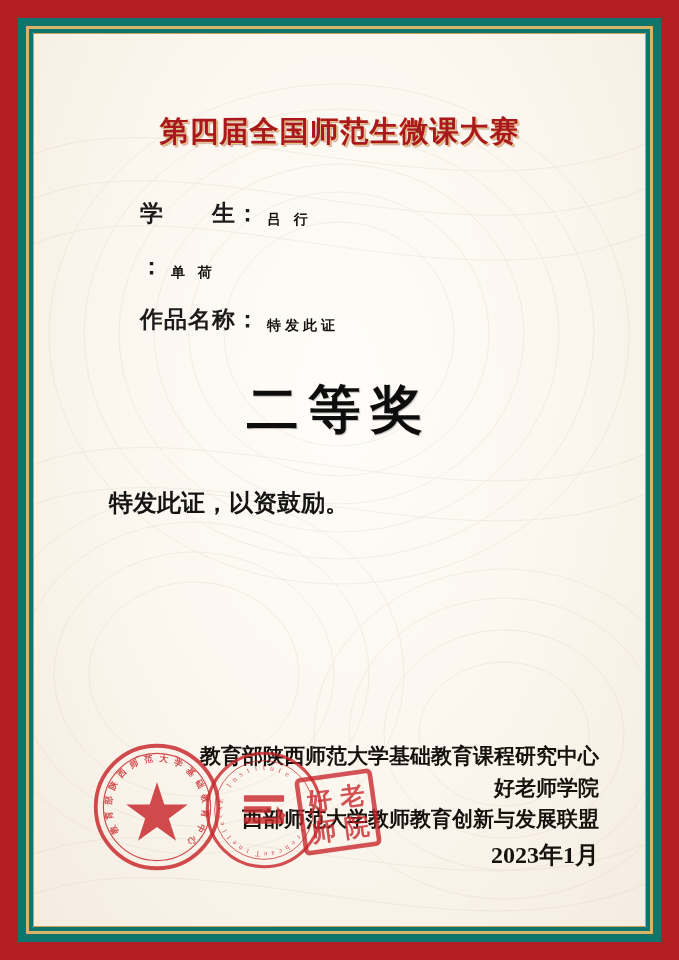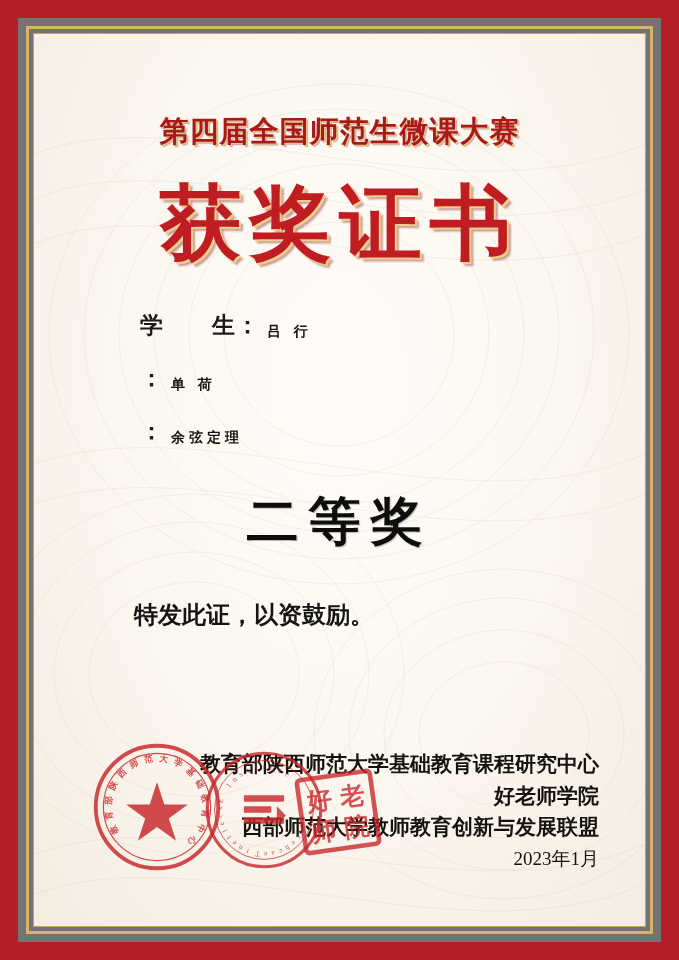--- a/index.html
+++ b/index.html
@@ -13,21 +13,21 @@
     overflow: hidden;
     font-family: "Liberation Serif", "DejaVu Serif", serif;
   }
 
   
   .certificate {
     position: relative;
     width: 679px;
     height: 960px;
     box-sizing: border-box;
-    background: #737373;
+    background: #0f766e;
     padding: 18px;
   }
   .frame-border-outer {
     position: absolute;
     inset: 0;
     border: 18px solid #b41f25;
     box-sizing: border-box;
   }
   .frame-gold {
     position: absolute;
@@ -184,21 +184,21 @@
     text-align: right;
     margin-top: 18px;
     text-shadow: 1px 1px 1px rgba(0,0,0,.25);
   }
   .encourage {
     font-family: "DejaVu Sans", "Liberation Sans", sans-serif;
     font-weight: bold;
     font-size: 24px;
     color: #141414;
     align-self: flex-start;
-    margin-left: 54px;
+    margin-left: 29px;
     margin-top: 42px;
   }
 
   
   .issuer {
     position: absolute;
     right: 46px;
     bottom: 52px;
     text-align: right;
     z-index: 3;
@@ -206,23 +206,24 @@
   .issuer-line {
     font-family: "DejaVu Sans", "Liberation Sans", sans-serif;
     font-weight: bold;
     font-size: 21px;
     color: #16120e;
     line-height: 1.5;
     white-space: nowrap;
   }
   .issuer-date {
     font-family: "Liberation Serif", "DejaVu Serif", serif;
-    font-size: 19px;
+    font-size: 24px;
     color: #16120e;
     line-height: 1.6;
+    font-weight: bold;
   }
 
   
   .seals {
     position: absolute;
     left: 46px;
     bottom: 34px;
     width: 330px;
     height: 170px;
     z-index: 4;
@@ -288,38 +289,38 @@
         <path d="M0,470 C170,410 430,540 611,460"></path>
         <path d="M0,820 C170,760 430,890 611,810"></path>
         <path d="M0,860 C170,800 430,930 611,850"></path>
       </g>
     </svg>
 
     <div class="paper-content">
 
       <div class="contest-title">第四届全国师范生微课大赛</div>
 
-      <div class="main-title">获奖证书</div>
 
       <div class="fields">
 
         <div class="field-row">
           <span class="field-label spread">学　　生</span>
           <span class="field-colon">：</span>
           <span class="field-value">吕  行</span>
         </div>
 
         <div class="field-row">
           <span class="field-colon">：</span>
           <span class="field-value">单  荷</span>
         </div>
 
         <div class="field-row">
+          <span class="field-label">作品名称</span>
           <span class="field-colon">：</span>
-          <span class="field-value">余弦定理</span>
+          <span class="field-value">特发此证</span>
         </div>
 
       </div>
 
 
       <div class="award-level">二等奖</div>
 
       <div class="encourage">特发此证，以资鼓励。</div>
 
     </div>

